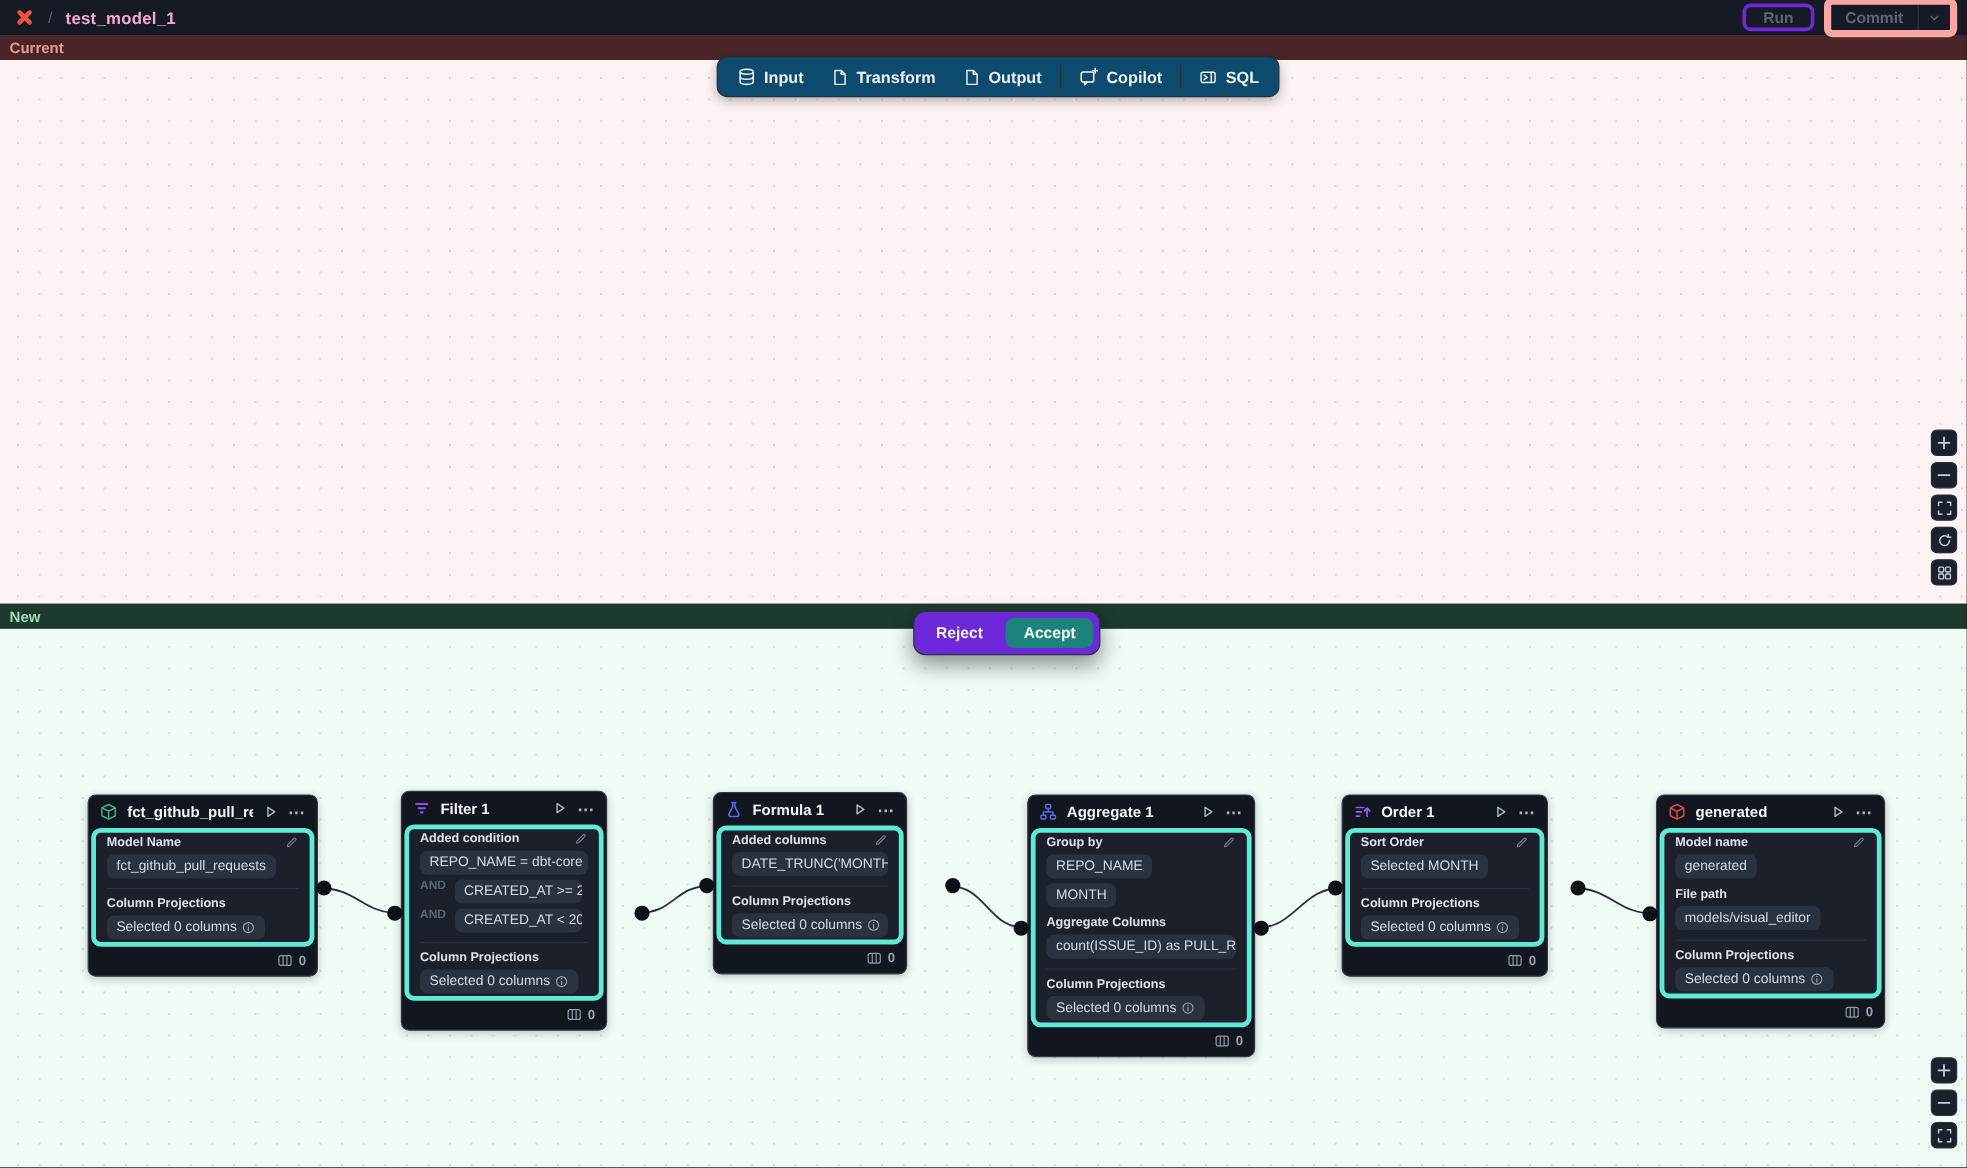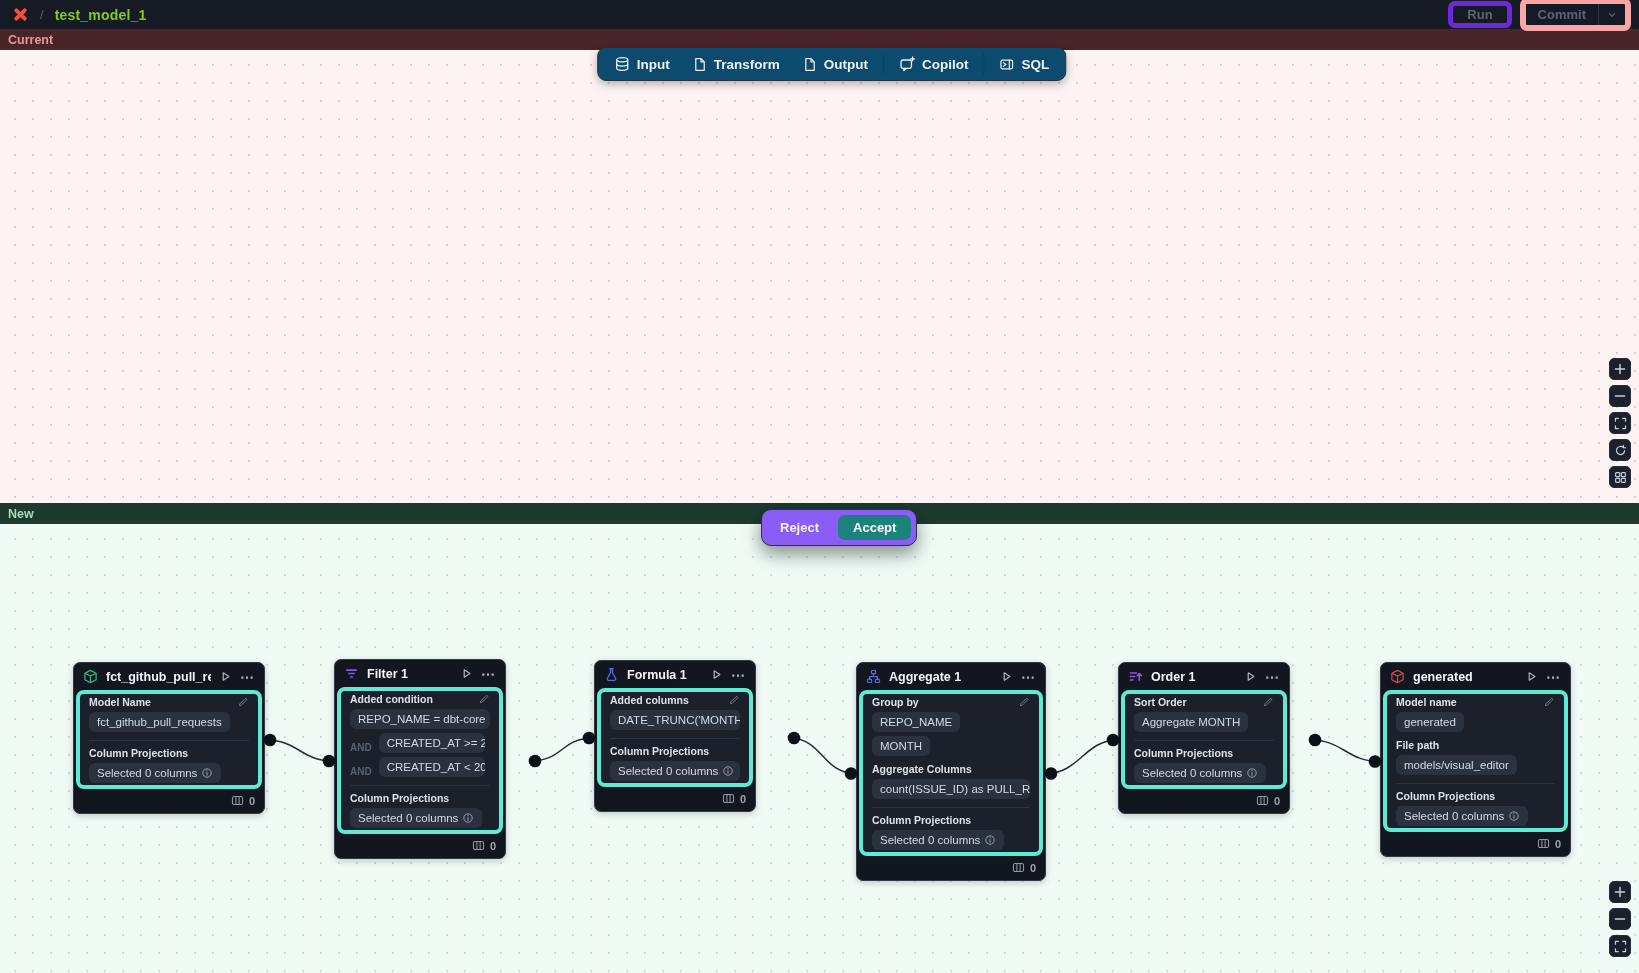--- a/index.html
+++ b/index.html
@@ -3,23 +3,23 @@
 <meta charset="utf-8">
 <style>
   *{margin:0;padding:0;box-sizing:border-box}
   html,body{width:1639px;height:973px}
   body{font-family:"Liberation Sans",sans-serif;background:#0e1116;overflow:hidden;position:relative;-webkit-font-smoothing:antialiased}
 
   
   .topbar{height:29px;background:#151a24;display:flex;align-items:center;padding:0 8px;gap:11px;position:relative;z-index:50}
   .logo{display:flex;align-items:center;margin-left:4px}
   .crumb-sep{color:#566074;font-size:13px}
-  .model-title{color:#84cc16;font-size:14px;font-weight:700;letter-spacing:.2px}
+  .model-title{color:#f9a8d4;font-size:14px;font-weight:700;letter-spacing:.2px}
   .topbar-actions{margin-left:auto;display:flex;gap:8px;align-items:center}
-  .btn-ghost{border:5px solid #6d28d9;color:#5b6575;background:transparent;font-size:13px;font-weight:600;padding:1px 14px;border-radius:7px;font-family:inherit}
+  .btn-ghost{border:3px solid #6d28d9;color:#5b6575;background:transparent;font-size:13px;font-weight:600;padding:1px 14px;border-radius:7px;font-family:inherit}
   .split{display:flex;border:6px solid #fca5a5;border-radius:7px;overflow:hidden}
   .split .seg{padding:3px 12px;color:#5b6575;font-size:13px;font-weight:600;display:flex;align-items:center}
   .split .seg.caret{border-left:1px solid #2e3644;padding:3px 7px}
 
   
   .bar{height:21px;display:flex;align-items:center;padding:0 8px;font-size:12.5px;font-weight:700}
   .bar.current{background:#492529;color:#e89a8d}
   .bar.new{background:#1c3a2e;color:#a9d9ba}
 
   
@@ -34,38 +34,38 @@
   .tb-item svg{display:block}
 
   
   .controls{position:absolute;display:flex;flex-direction:column;gap:5px;z-index:45}
   .controls.tr{right:8px;top:308px}
   .controls.br{right:8px;top:357px}
   .ctrl-btn{width:22px;height:22px;background:#1b212c;border:1px solid #262d39;border-radius:5px;display:flex;align-items:center;justify-content:center;color:#c7cfda;cursor:pointer}
   .ctrl-btn svg{display:block}
 
   
-  .diff-actions{position:absolute;left:761px;top:509px;display:flex;gap:6px;background:#8b5cf6;border:1px solid #2a323e;border-radius:10px;padding:5px;z-index:70;box-shadow:0 8px 18px rgba(8,10,14,.45)}
+  .diff-actions{position:absolute;left:761px;top:509px;display:flex;gap:6px;background:#6d28d9;border:1px solid #2a323e;border-radius:10px;padding:5px;z-index:70;box-shadow:0 8px 18px rgba(8,10,14,.45)}
   .btn-reject{background:transparent;color:#f2f4f7;font-size:13px;font-weight:600;padding:5px 13px;border-radius:7px;border:none;font-family:inherit}
   .btn-accept{background:#1b837b;color:#ffffff;font-size:13px;font-weight:700;padding:5px 15px;border-radius:7px;border:none;font-family:inherit}
 
   
   .node{position:absolute;background:#12161f;border:1px solid #333a46;border-radius:7px;box-shadow:0 2px 7px rgba(10,12,16,.2);z-index:10}
   .node-header{display:flex;align-items:center;gap:8px;padding:6px 9px}
   .node-title{color:#f3f5f8;font-size:12.5px;font-weight:700;flex:1;white-space:nowrap;overflow:hidden}
   .hicon{display:flex;flex:none}
   .hbtn{color:#aab3c0;display:flex;align-items:center;cursor:pointer;flex:none}
   .hbtn.dots{font-size:14px;font-weight:700;line-height:10px;letter-spacing:1px}
   .node-panel{margin:0 2px;background:#1b202b;border:4px solid #5eead4;border-radius:8px;padding:2px 9px}
   .sec-head{display:flex;align-items:flex-start;justify-content:space-between}
   .sec-label{color:#dde2ea;font-size:10.5px;font-weight:700}
   .pencil{color:#707a8a;display:flex;cursor:pointer}
   .pill-line{line-height:0}
   .pill{display:inline-flex;align-items:center;gap:4px;background:#2a3240;color:#d3dae4;font-size:11.5px;line-height:15px;padding:2.5px 8px;border-radius:6px;margin-top:4px;max-width:100%;white-space:nowrap;overflow:hidden;cursor:default}
-  .cond-row{display:flex;align-items:flex-end;gap:7px;margin-top:4px}
+  .cond-row{display:flex;align-items:flex-start;gap:7px;margin-top:4px}
   .cond-row .pill{margin-top:0;flex:none;max-width:calc(100% - 34px)}
   .and{color:#586272;font-size:10px;font-weight:700;flex:none}
   .divider{border-top:1px solid #2a3140;margin:8px 0 6px}
   .info-icon{display:inline-flex;color:#97a1b0;flex:none}
   .node-footer{display:flex;justify-content:flex-end;align-items:center;gap:5px;padding:5px 9px 6px;color:#9aa3b2;font-size:11px;font-weight:600}
   .node-footer svg{display:block}
 
   
   .edges{position:absolute;left:0;top:0;width:1639px;height:449px;z-index:12;pointer-events:none}
   .edge-path{fill:none;stroke:#262c37;stroke-width:1.5}
@@ -411,21 +411,21 @@
     </div>
     <div class="node-panel">
       <div class="sec-head">
         <span class="sec-label">Sort Order</span>
         <span class="pencil">
             <svg width="12" height="12" viewBox="0 0 16 16" fill="none" stroke="currentColor" stroke-width="1.3" stroke-linejoin="round">
               <path d="M3.2 12.8 L3.7 10.6 L10.7 3.6 a1.3 1.3 0 0 1 1.84 1.84 L5.54 12.44 L3.2 12.8 Z"></path>
             </svg>
           </span>
       </div>
-      <div class="pill-line"><span class="pill">Aggregate MONTH</span></div>
+      <div class="pill-line"><span class="pill">Selected MONTH</span></div>
       <div class="divider"></div>
       <div class="sec-label">Column Projections</div>
       <div class="pill-line"><span class="pill">
             <span>Selected 0 columns</span>
             <span class="info-icon">
               <svg width="12" height="12" viewBox="0 0 16 16" fill="none" stroke="currentColor" stroke-width="1.3">
                 <circle cx="8" cy="8" r="5.6"></circle>
                 <path d="M8 7.4 V11" stroke-linecap="round"></path>
                 <circle cx="8" cy="4.9" r="0.8" fill="currentColor" stroke="none"></circle>
               </svg>

